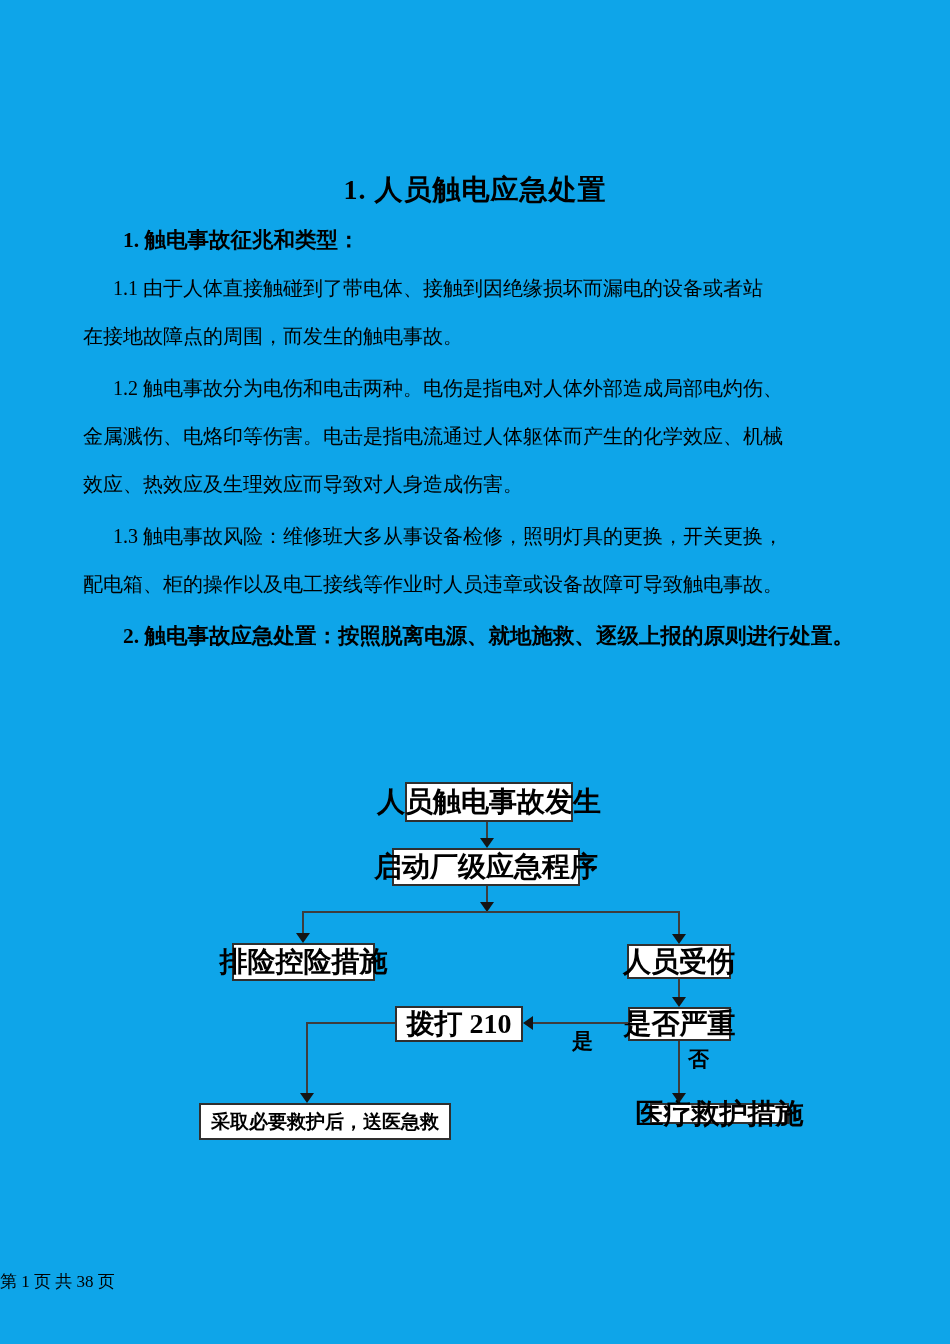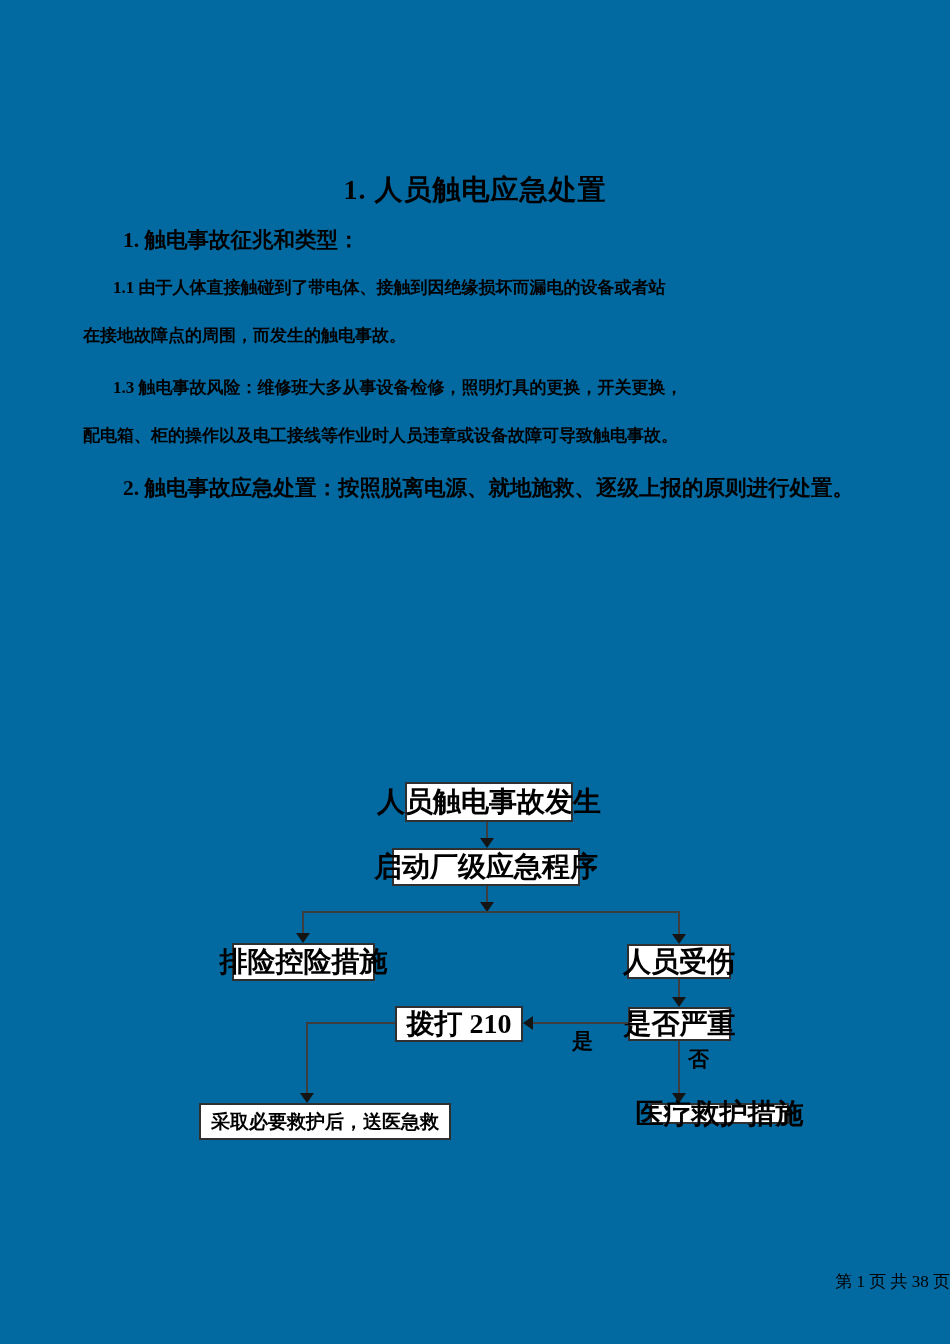--- a/index.html
+++ b/index.html
@@ -4,43 +4,42 @@
 <style>
   html, body { margin:0; padding:0; }
   body {
     width:950px; height:1344px;
     background:#ffffff;
     position:relative;
     overflow:hidden;
     font-family:"Liberation Serif","DejaVu Serif",serif;
     color:#000000;
   }
-  .page { position:absolute; left:0; top:0; width:950px; height:1344px; background:#0369a1; }
+  .page { position:absolute; left:0; top:0; width:950px; height:1344px; background:#0ea5e9; }
 
   
   .doc-title {
     position:absolute; left:0; top:170px; width:950px;
     text-align:center; font-size:28px; font-weight:bold; line-height:40px;
     letter-spacing:1px;
   }
   .doc-body {
     position:absolute; left:83px; top:216px; width:788px;
   }
   .sec-heading {
     font-size:21.5px; font-weight:bold; line-height:48px;
     padding-left:40px; margin:0;
   }
   .sec-heading.tail {
     padding-left:0; text-indent:40px; margin-top:3px;
   }
   .para {
-    font-size:17px; line-height:48px; margin:0 0 4px 0;
+    font-size:20px; line-height:48px; margin:0 0 4px 0;
     text-indent:30px; text-align:justify;
     white-space:pre-line;
-    font-weight:bold;
   }
 
   
   .flowchart { position:absolute; left:0; top:0; width:950px; height:1344px; pointer-events:none; }
   .fbox {
     position:absolute; box-sizing:border-box;
     border:2px solid #2f2f2f; background:#ffffff;
     display:flex; align-items:center; justify-content:center;
     font-size:28px; font-weight:bold; white-space:nowrap;
   }
@@ -66,34 +65,37 @@
   }
   .branch-label {
     position:absolute; font-size:21px; font-weight:bold; line-height:22px;
   }
   #lbl-yes { left:572px; top:1030px; }
   #lbl-no  { left:688px; top:1048px; }
 
   
   .footer {
     position:absolute; left:0; top:1272px; width:950px;
-    text-align:right; font-size:17px; line-height:20px;
+    text-align:left; font-size:17px; line-height:20px;
   }
 </style>
 </head>
 <body>
 
 <div class="page">
 
   <div class="doc-title">1. 人员触电应急处置</div>
 
   <div class="doc-body">
     <h2 class="sec-heading">1. 触电事故征兆和类型：</h2>
     <p class="para">1.1 由于人体直接触碰到了带电体、接触到因绝缘损坏而漏电的设备或者站
 在接地故障点的周围，而发生的触电事故。</p>
+    <p class="para">1.2 触电事故分为电伤和电击两种。电伤是指电对人体外部造成局部电灼伤、
+金属溅伤、电烙印等伤害。电击是指电流通过人体躯体而产生的化学效应、机械
+效应、热效应及生理效应而导致对人身造成伤害。</p>
     <p class="para">1.3 触电事故风险：维修班大多从事设备检修，照明灯具的更换，开关更换，
 配电箱、柜的操作以及电工接线等作业时人员违章或设备故障可导致触电事故。</p>
     <h2 class="sec-heading tail">2. 触电事故应急处置：按照脱离电源、就地施救、逐级上报的原则进行处置。</h2>
   </div>
 
   <div class="flowchart">
 
     <div class="fbox" id="n-start">人员触电事故发生</div>
     <div class="fbox" id="n-launch">启动厂级应急程序</div>
     <div class="fbox" id="n-control">排险控险措施</div>

